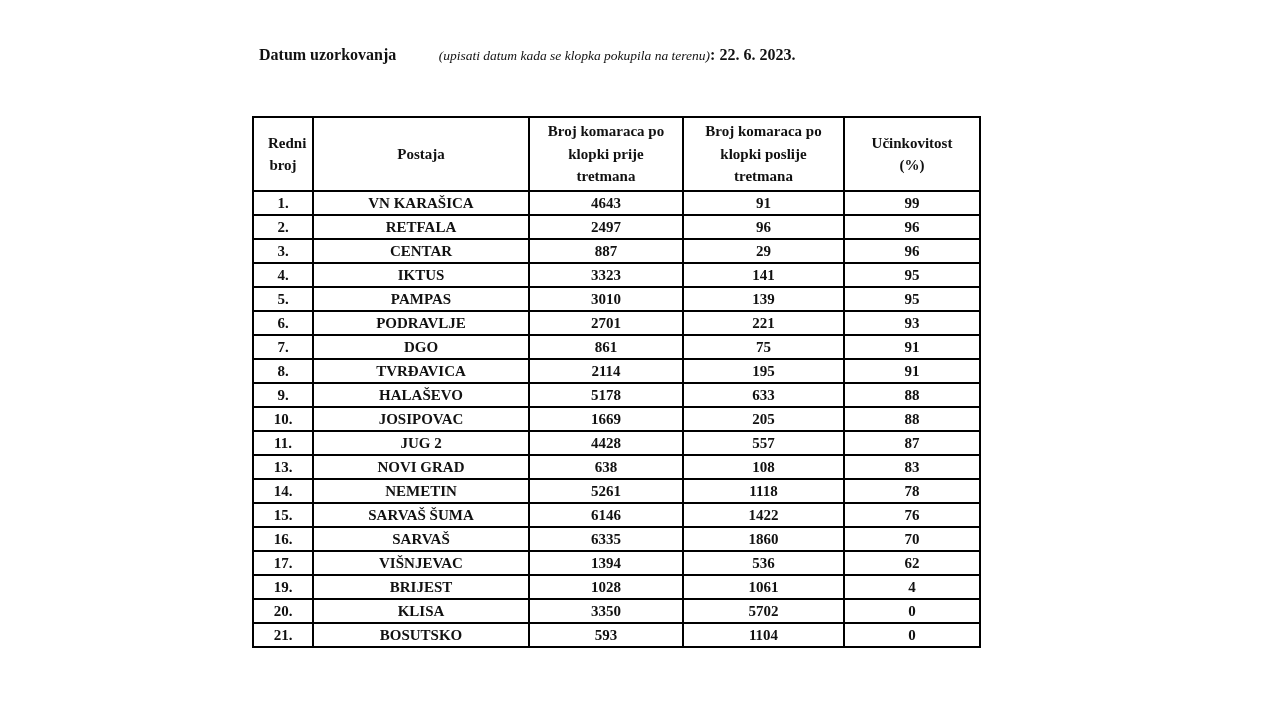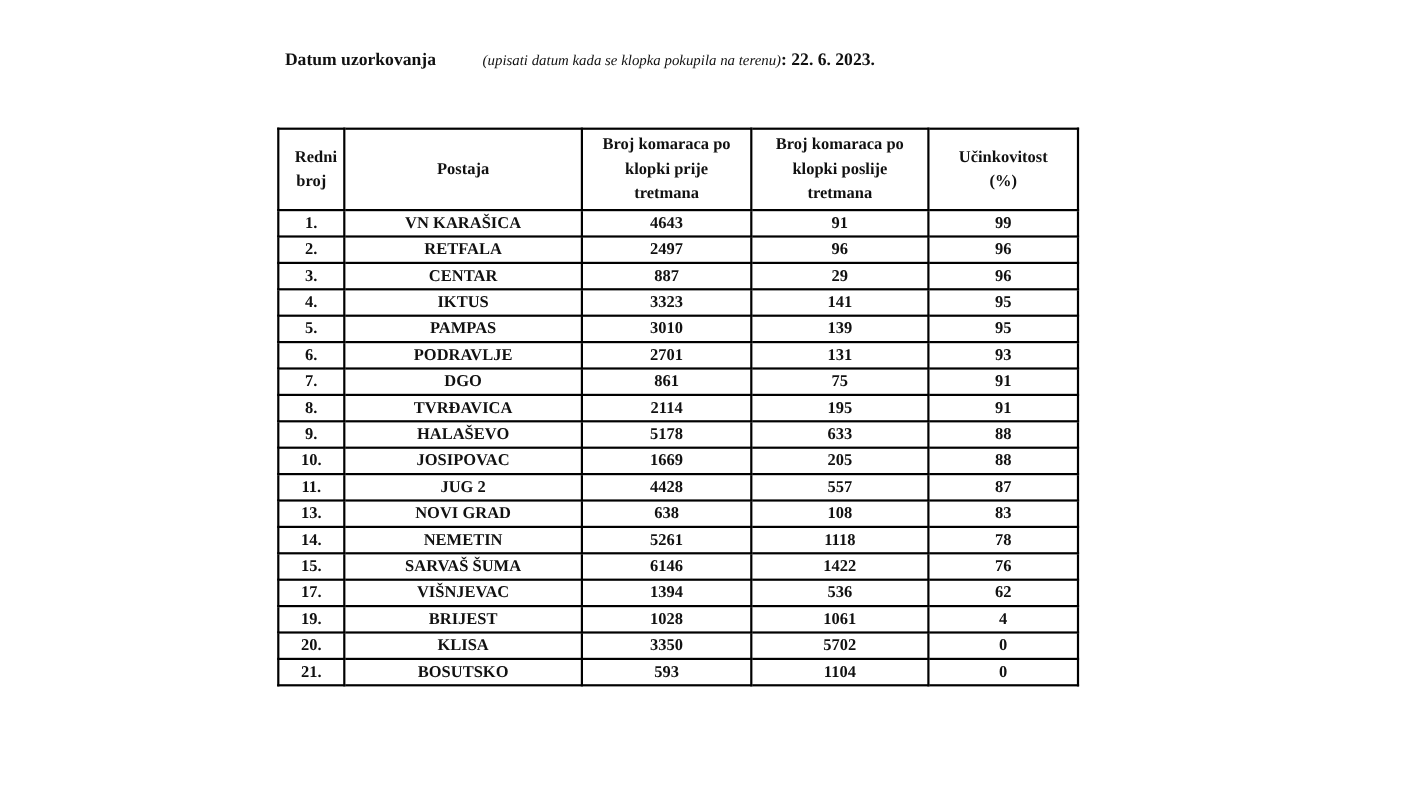--- a/index.html
+++ b/index.html
@@ -124,21 +124,21 @@
           <td>5.</td>
           <td>PAMPAS</td>
           <td>3010</td>
           <td>139</td>
           <td>95</td>
         </tr>
         <tr>
           <td>6.</td>
           <td>PODRAVLJE</td>
           <td>2701</td>
-          <td>131</td>
+          <td>221</td>
           <td>93</td>
         </tr>
         <tr>
           <td>7.</td>
           <td>DGO</td>
           <td>861</td>
           <td>75</td>
           <td>91</td>
         </tr>
         <tr>
@@ -184,20 +184,27 @@
           <td>78</td>
         </tr>
         <tr>
           <td>15.</td>
           <td>SARVAŠ ŠUMA</td>
           <td>6146</td>
           <td>1422</td>
           <td>76</td>
         </tr>
         <tr>
+          <td>16.</td>
+          <td>SARVAŠ</td>
+          <td>6335</td>
+          <td>1860</td>
+          <td>70</td>
+        </tr>
+        <tr>
           <td>17.</td>
           <td>VIŠNJEVAC</td>
           <td>1394</td>
           <td>536</td>
           <td>62</td>
         </tr>
         <tr>
           <td>19.</td>
           <td>BRIJEST</td>
           <td>1028</td>

